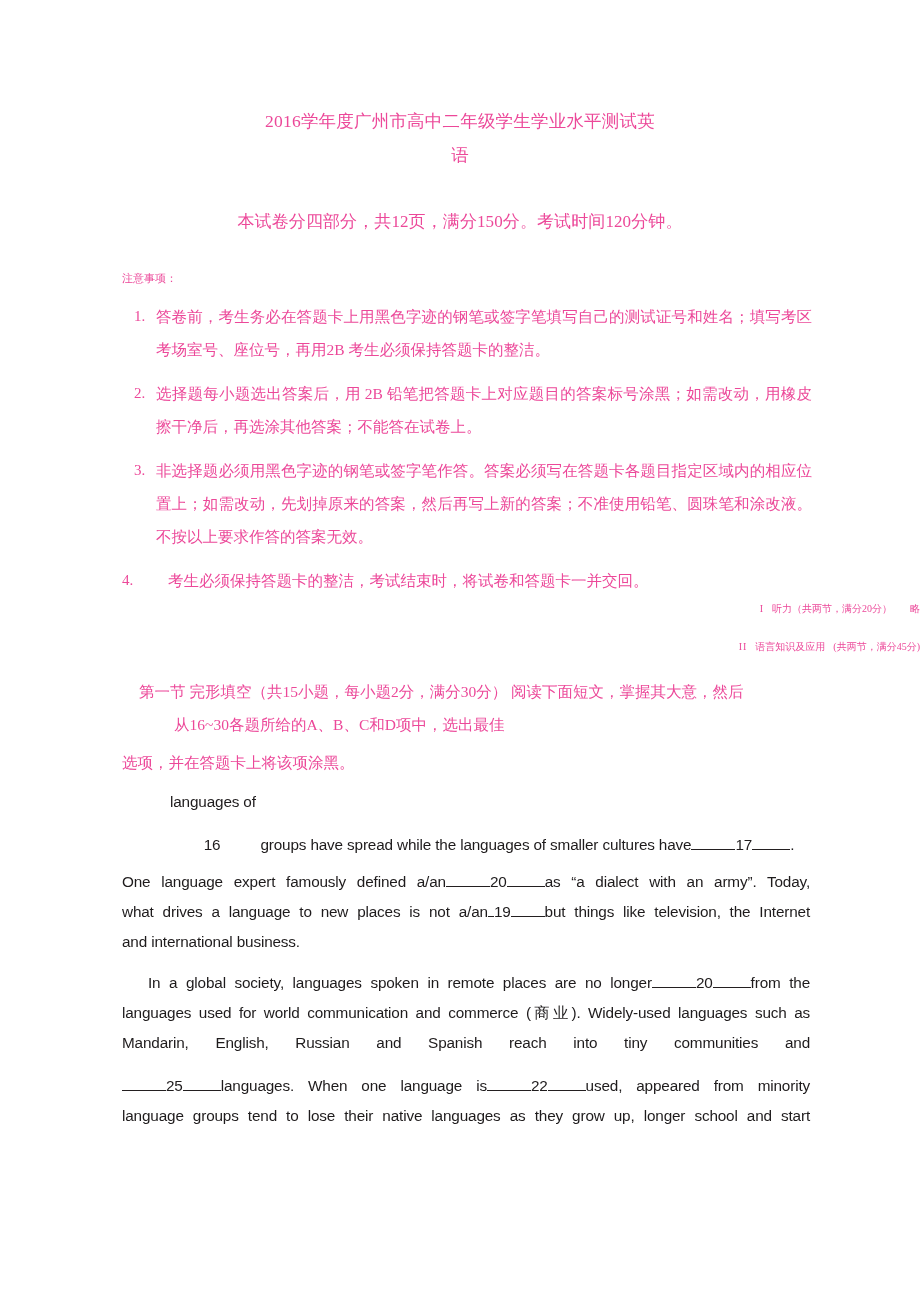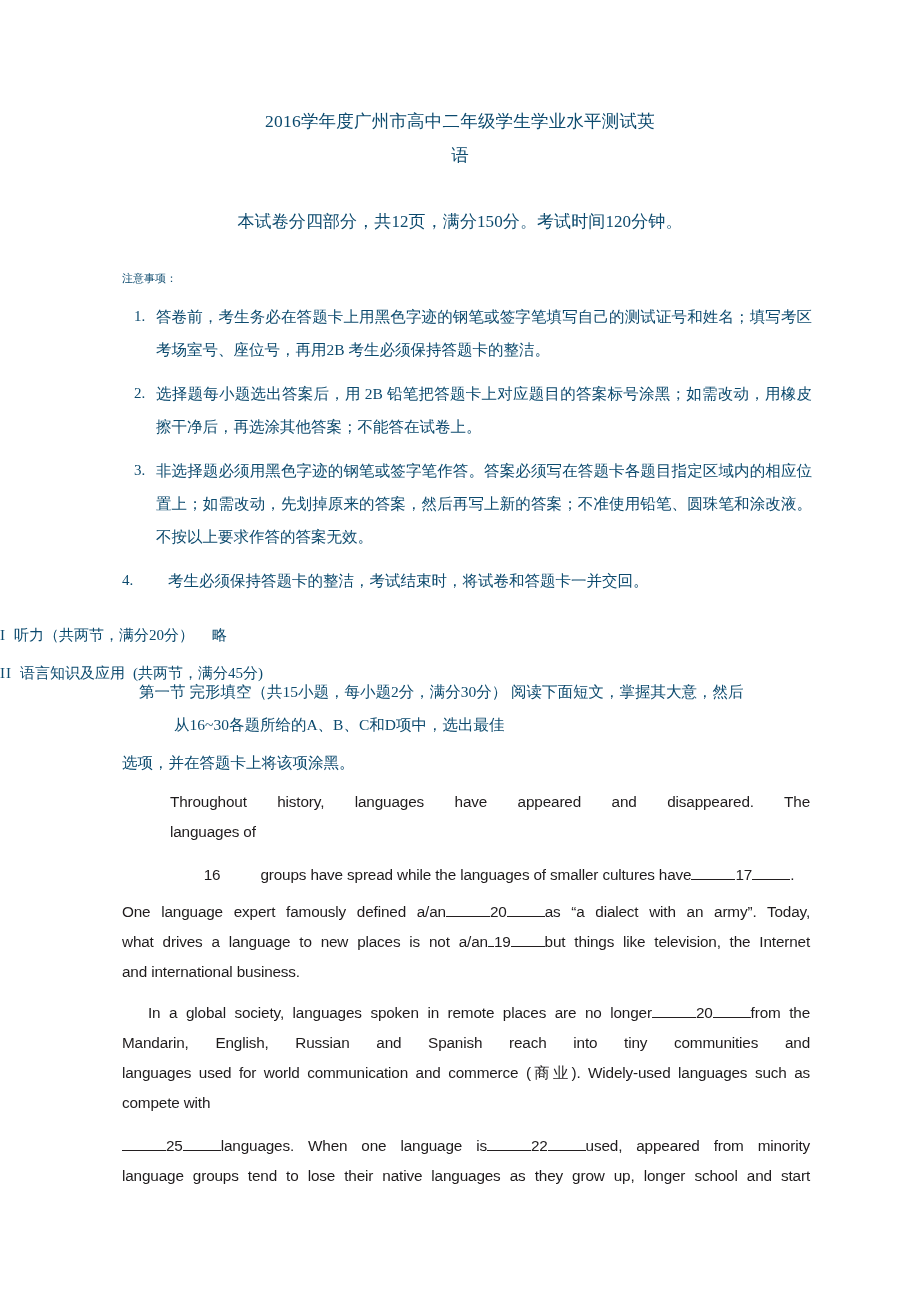--- a/index.html
+++ b/index.html
@@ -18,21 +18,21 @@
   }
 
   .page {
     position: absolute;
     inset: 0;
   }
 
   
   .cn {
     font-family: "Liberation Serif", "DejaVu Serif", serif;
-    color: #0c4a6e;
+    color: #ec4899;
   }
   .en {
     font-family: "Liberation Sans", "DejaVu Sans", sans-serif;
     color: #1e1b1c;
     letter-spacing: -0.15px;
   }
 
   
   .title-block {
     position: absolute;
@@ -99,24 +99,23 @@
   }
   .notice-item.wide .body {
     text-align: left;
   }
 
   
   .sec-heading {
     position: absolute;
     left: 0;
     right: 0;
-    text-align: left;
-    font-size: 15px;
+    text-align: right;
+    font-size: 10px;
     line-height: 26px;
-    margin-top: 26px;
   }
   .sec-1 { top: 596px; }
   .sec-2 { top: 634px; }
   .roman {
     font-family: "Liberation Serif", "DejaVu Serif", serif;
     letter-spacing: 1px;
   }
   .sec-gap { display: inline-block; width: 18px; }
   .sec-gap-sm { display: inline-block; width: 8px; }
 
@@ -224,21 +223,20 @@
 
   <div class="part-one">
     <div class="cn l1">第一节 完形填空（共15小题，每小题2分，满分30分）    阅读下面短文，掌握其大意，然后</div>
     <div class="cn l2">从16~30各题所给的A、B、C和D项中，选出最佳</div>
     <div class="cn l3">选项，并在答题卡上将该项涂黑。</div>
   </div>
 
   <div class="passage">
 
     <div class="en blk-1">
-      <div class="p-spread">Throughout history, languages have appeared and disappeared. The</div>
       <div>languages    of</div>
     </div>
 
     <div class="en blk-2">
       <div>
         <span class="indent-16"></span><span>16</span><span class="gap-sm"></span><span>groups have spread while the languages of smaller cultures have</span><span class="fill-u u-long"></span><span>17</span><span class="fill-u u-mid"></span><span>.</span>
       </div>
     </div>
 
     <div class="en blk-3">
@@ -248,23 +246,22 @@
       <div class="p-spread">
         <span>what drives a language to new places is not a/an</span><span class="fill-u u-tiny"></span><span>19</span><span class="fill-u u-34"></span><span>but things like television, the Internet</span>
       </div>
       <div>and international business.</div>
     </div>
 
     <div class="en blk-4">
       <div class="p-spread">
         <span class="gap-xs"></span><span>In a global society, languages spoken in remote places are no longer</span><span class="fill-u u-long"></span><span>20</span><span class="fill-u u-mid"></span><span>from the</span>
       </div>
+      <div class="p-spread">languages used for world communication and commerce (商业). Widely-used languages such as</div>
       <div class="p-spread">Mandarin, English, Russian and Spanish reach into tiny communities and</div>
-      <div class="p-spread">languages used for world communication and commerce (商业). Widely-used languages such as</div>
-      <div>compete    with</div>
     </div>
 
     <div class="en blk-5">
       <div class="p-spread">
         <span class="fill-u u-long"></span><span>25</span><span class="fill-u u-mid"></span><span>languages. When one language is</span><span class="fill-u u-long"></span><span>22</span><span class="fill-u u-mid"></span><span>used, appeared from minority</span>
       </div>
       <div class="p-spread">language groups tend to lose their native languages as they grow up, longer school and start</div>
     </div>
 
   </div>

